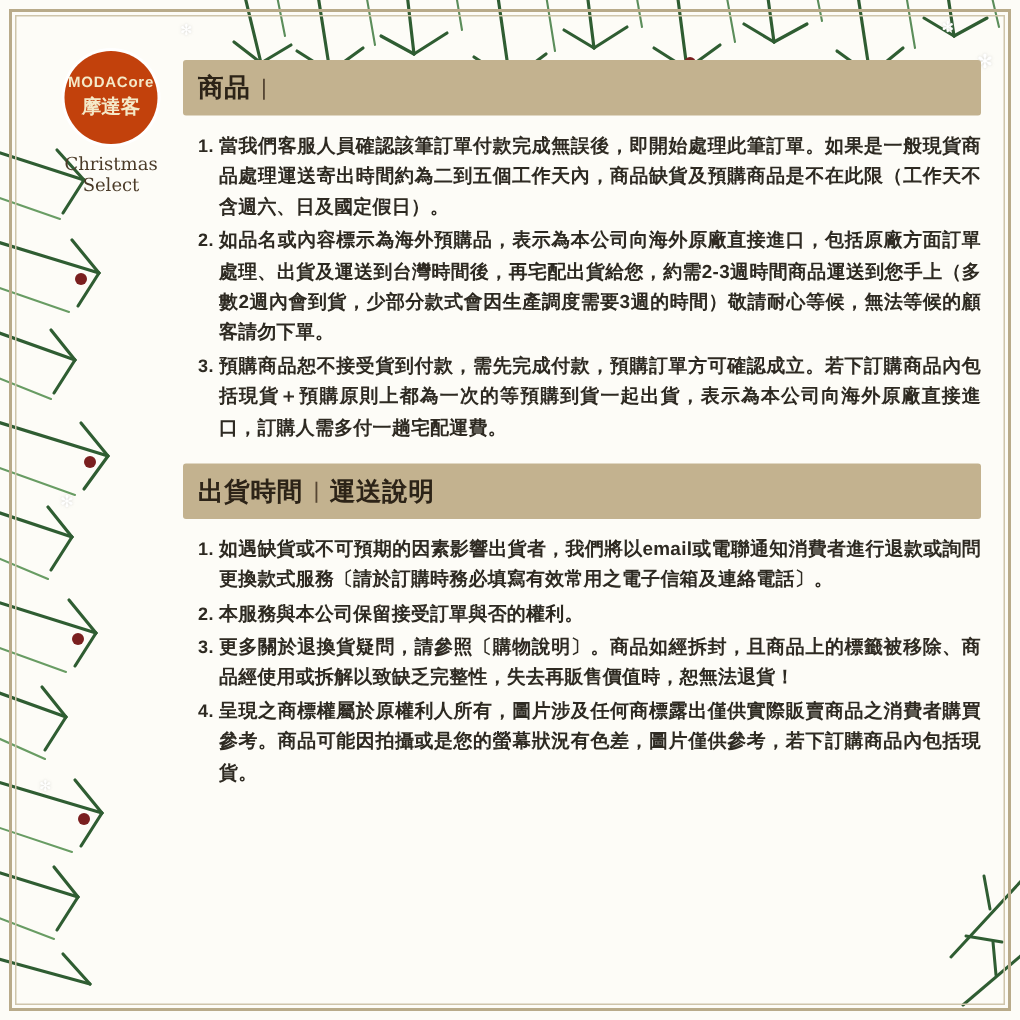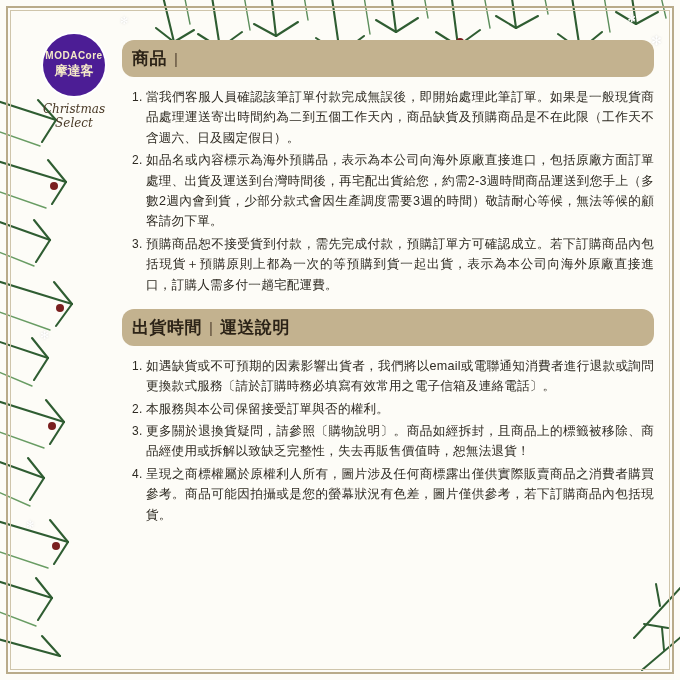--- a/index.html
+++ b/index.html
@@ -68,21 +68,21 @@
     left: 26px;
     top: 34px;
     width: 96px;
     text-align: center;
     z-index: 6;
   }
   #logo .badge {
     width: 62px;
     height: 62px;
     border-radius: 50%;
-    background: #4c1d95;
+    background: #c2410c;
     margin: 0 auto;
     color: #f4e9c8;
     display: flex;
     flex-direction: column;
     align-items: center;
     justify-content: center;
     box-shadow: 0 0 0 2px #fff;
   }
   #logo .badge .l1 {
     font-size: 10px;
@@ -90,41 +90,40 @@
     font-weight: bold;
   }
   #logo .badge .l2 {
     font-size: 13px;
     font-weight: bold;
     margin-top: 1px;
   }
   #logo .script {
     margin-top: 6px;
     font-family: "DejaVu Serif", serif;
-    font-style: italic;
     font-size: 12px;
     color: #4a3a27;
   }
 
   
   #content {
     position: absolute;
     left: 122px;
     top: 40px;
     width: 532px;
     z-index: 6;
   }
   .section { margin-bottom: 6px; }
 
   .section-head {
     display: flex;
     align-items: center;
     background: #c3b28f;
     color: #2c2317;
-    border-radius: 12px;
+    border-radius: 2px;
     padding: 7px 10px;
     margin-bottom: 10px;
   }
   .section-head .zh {
     font-size: 17px;
     font-weight: bold;
     letter-spacing: .5px;
     white-space: nowrap;
   }
   .section-head .sep {
@@ -150,20 +149,21 @@
     margin: 0 0 0 2px;
     padding: 0 0 0 22px;
     color: #2e2a22;
   }
   ol.terms li {
     font-size: 12.6px;
     line-height: 1.62;
     margin-bottom: 2px;
     text-align: justify;
     letter-spacing: .2px;
+    font-weight: bold;
   }
   ol.terms li::marker { font-size: 12px; }
 
   #sec2 { margin-top: 14px; }
 </style>
 </head>
 <body>
 
 <div id="page">
 

